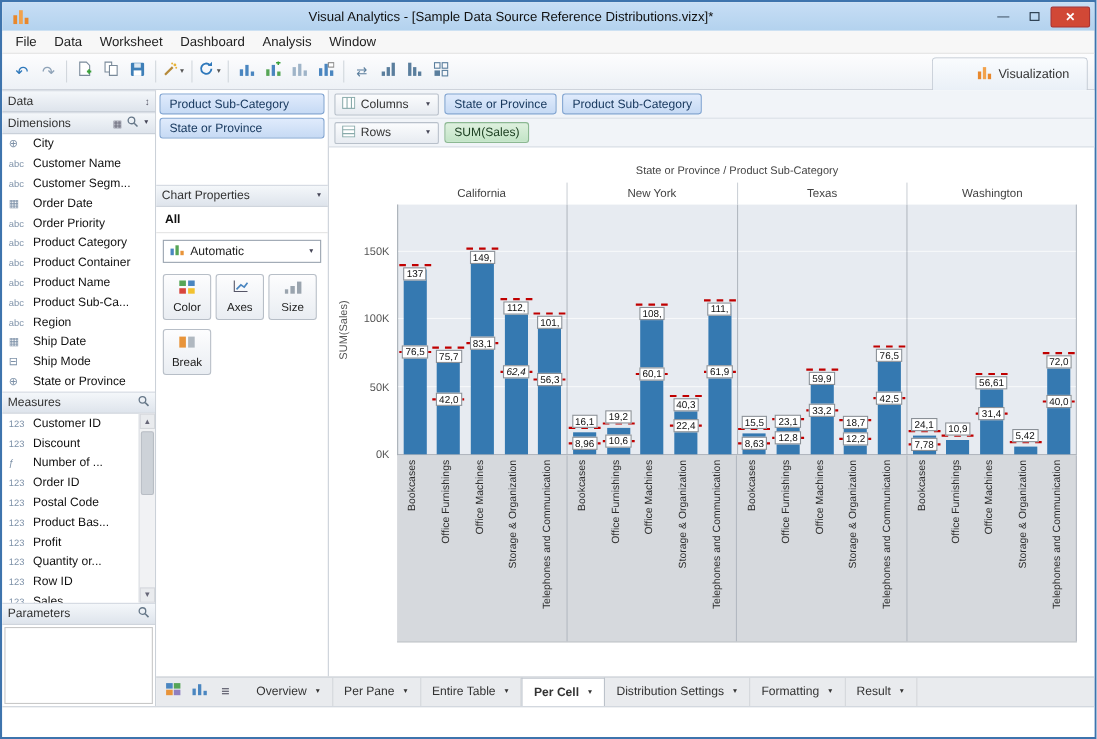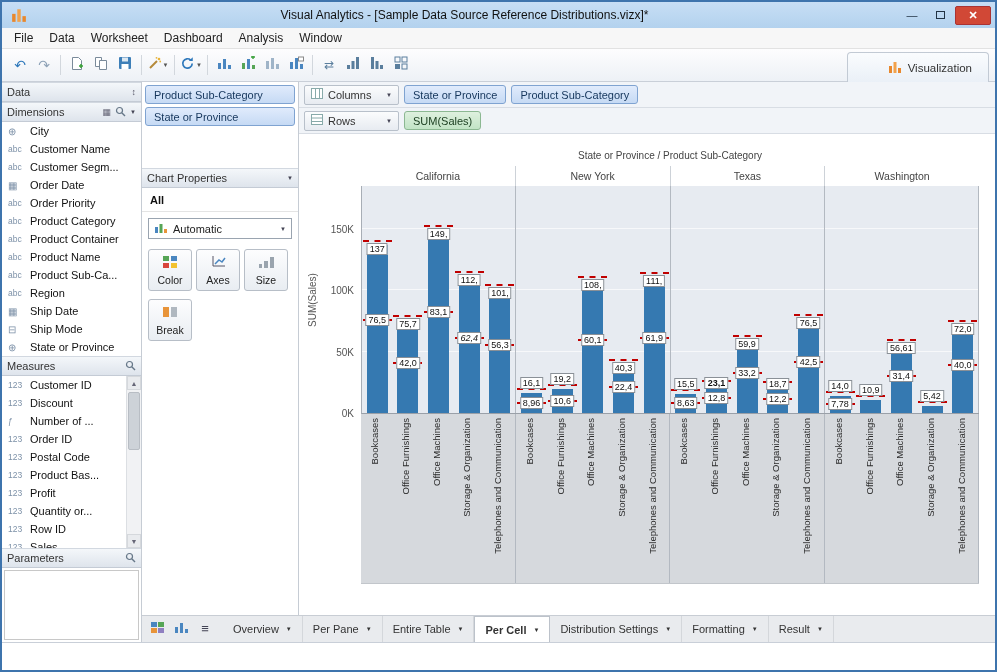--- a/index.html
+++ b/index.html
@@ -565,21 +565,21 @@
                     <div class="gline" style="bottom: 122.581px;"></div>
                     <div class="gline" style="bottom: 183.871px;"></div>
                     <div class="bar" style="left: calc(10% - 10.5px); height: 19px;"></div>
                     <div class="refline" style="left: calc(10% - 14.5px); top: 216.421px;"></div>
                     <div class="refline" style="left: calc(10% - 14.5px); top: 203px;"></div>
                     <div class="vlabel" style="left: 10%; top: 198px;">15,5</div>
                     <div class="vlabel" style="left: 10%; top: 217.421px;">8,63</div>
                     <div class="bar" style="left: calc(30% - 10.5px); height: 28.3161px;"></div>
                     <div class="refline" style="left: calc(30% - 14.5px); top: 211.31px;"></div>
                     <div class="refline" style="left: calc(30% - 14.5px); top: 193.684px;"></div>
-                    <div class="vlabel" style="left: 30%; top: 197.31px; font-weight: bold;">23,1</div>
+                    <div class="vlabel" style="left: 30%; top: 197.31px;">23,1</div>
                     <div class="vlabel" style="left: 30%; top: 212.31px;">12,8</div>
                     <div class="bar" style="left: calc(50% - 10.5px); height: 73.4258px;"></div>
                     <div class="refline" style="left: calc(50% - 14.5px); top: 186.303px;"></div>
                     <div class="refline" style="left: calc(50% - 14.5px); top: 148.574px;"></div>
                     <div class="vlabel" style="left: 50%; top: 157.574px;">59,9</div>
                     <div class="vlabel" style="left: 50%; top: 187.303px;">33,2</div>
                     <div class="bar" style="left: calc(70% - 10.5px); height: 27.0903px;"></div>
                     <div class="refline" style="left: calc(70% - 14.5px); top: 212.045px;"></div>
                     <div class="refline" style="left: calc(70% - 14.5px); top: 194.91px;"></div>
                     <div class="vlabel" style="left: 70%; top: 198.045px;">18,7</div>
@@ -590,21 +590,21 @@
                     <div class="vlabel" style="left: 90%; top: 137.226px;">76,5</div>
                     <div class="vlabel" style="left: 90%; top: 175.903px;">42,5</div>
                   </div>
                   <div class="panel">
                     <div class="gline" style="bottom: 61.2903px;"></div>
                     <div class="gline" style="bottom: 122.581px;"></div>
                     <div class="gline" style="bottom: 183.871px;"></div>
                     <div class="bar" style="left: calc(10% - 10.5px); height: 17.1613px;"></div>
                     <div class="refline" style="left: calc(10% - 14.5px); top: 217.463px;"></div>
                     <div class="refline" style="left: calc(10% - 14.5px); top: 204.839px;"></div>
-                    <div class="vlabel" style="left: 10%; top: 199.839px;">14,0</div>
+                    <div class="vlabel" style="left: 10%; top: 199.839px;">24,1</div>
                     <div class="vlabel" style="left: 10%; top: 218.463px;">7,78</div>
                     <div class="bar" style="left: calc(30% - 10.5px); height: 13.3613px;"></div>
                     <div class="refline" style="left: calc(30% - 14.5px); top: 208.639px;"></div>
                     <div class="vlabel" style="left: 30%; top: 203.639px;">10,9</div>
                     <div class="bar" style="left: calc(50% - 10.5px); height: 69.3929px;"></div>
                     <div class="refline" style="left: calc(50% - 14.5px); top: 188.51px;"></div>
                     <div class="refline" style="left: calc(50% - 14.5px); top: 152.607px;"></div>
                     <div class="vlabel" style="left: 50%; top: 161.607px;">56,61</div>
                     <div class="vlabel" style="left: 50%; top: 189.51px;">31,4</div>
                     <div class="bar" style="left: calc(70% - 10.5px); height: 6.64387px;"></div>

